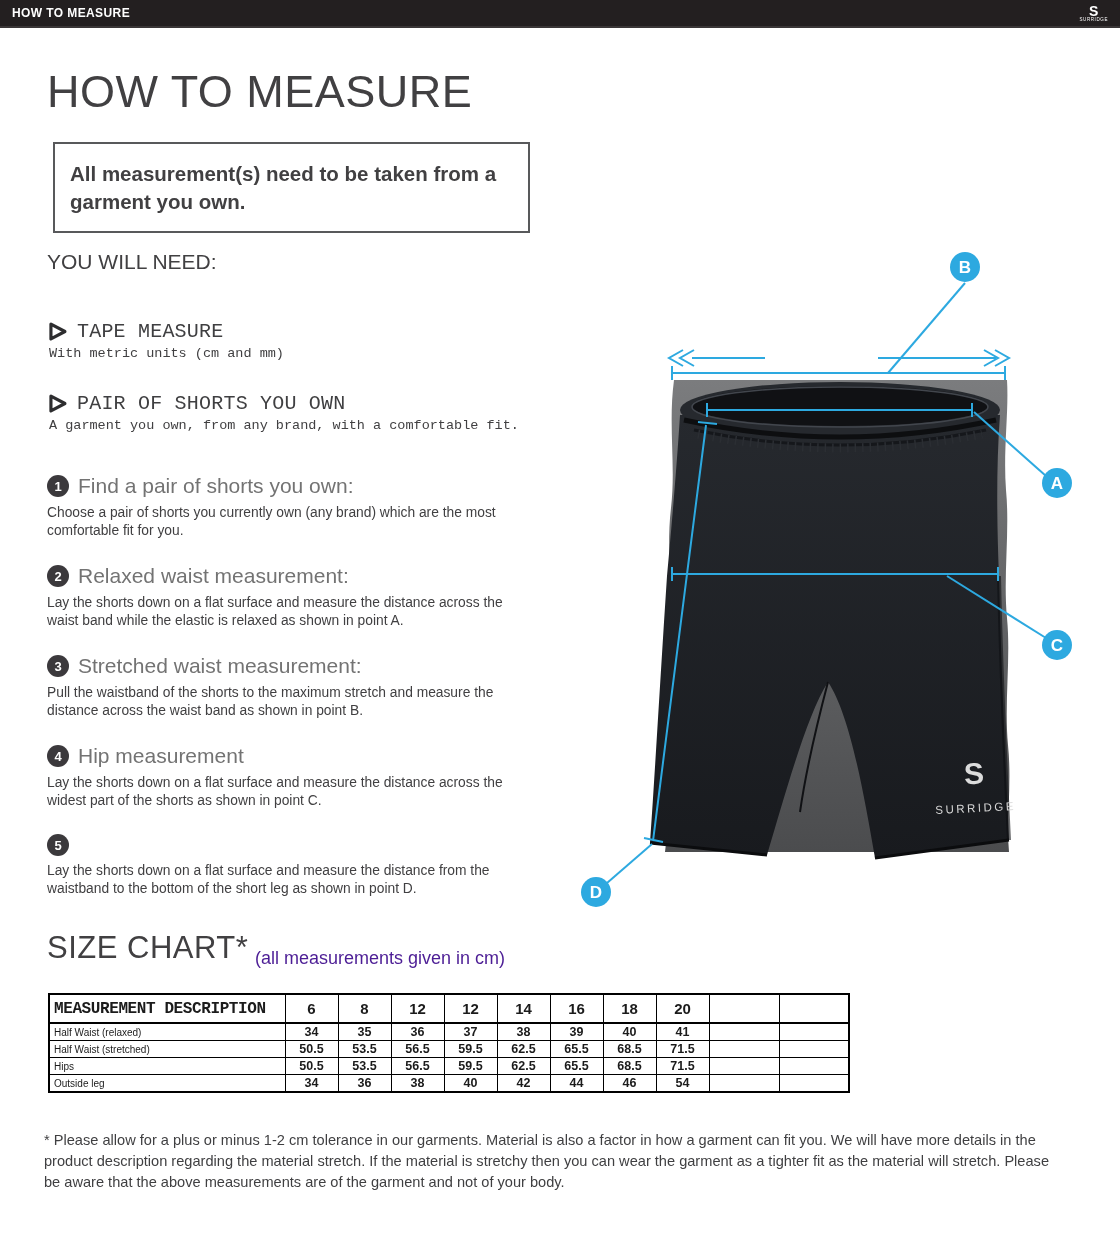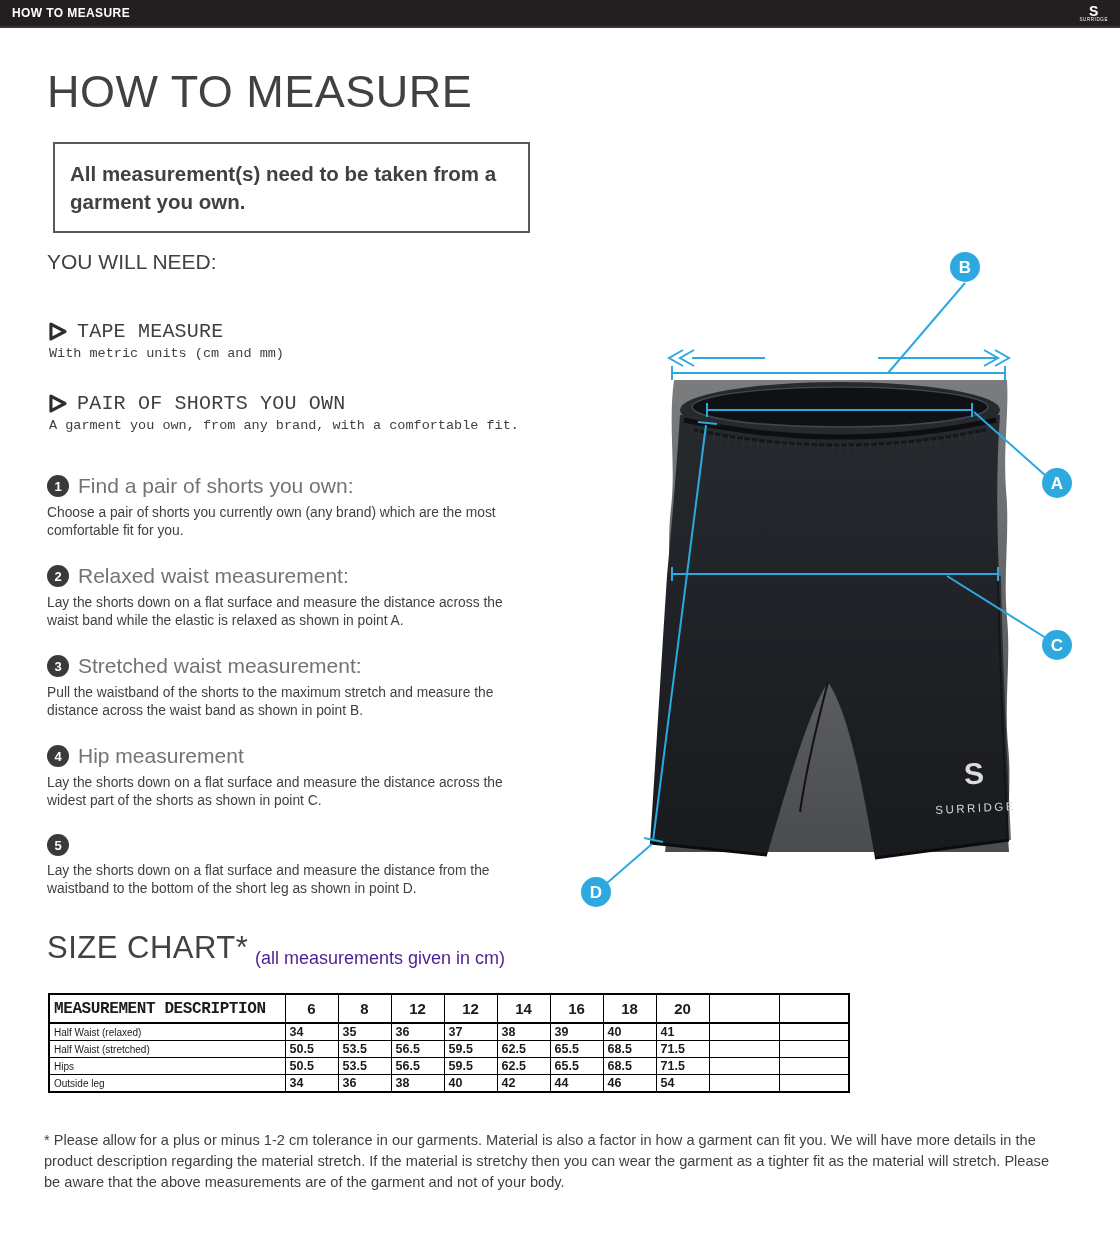--- a/index.html
+++ b/index.html
@@ -51,21 +51,21 @@
     border:2px solid #000;color:#1b1b1b;
   }
   table.size-chart td,table.size-chart th{border:1px solid #000;padding:0 4px;overflow:hidden;white-space:nowrap;}
   table.size-chart tr.head-row th{height:27px;border-bottom:2px solid #000;}
   th.desc-h{font-size:16px;font-weight:bold;text-align:left;letter-spacing:-.4px;font-family:Liberation Mono, monospace;}
   th.size-h{font-size:15px;font-weight:bold;text-align:center;}
   tr.metric-row td{height:16px;}
   td.metric-cell{font-size:10.5px;font-weight:bold;letter-spacing:-.2px;}
   tr.data-row td{height:16px;}
   td.row-label{font-size:10px;text-align:left;}
-  td.val{font-size:12.5px;font-weight:bold;}
+  td.val{font-size:12.5px;font-weight:bold;text-align:center;}
   
   .footnote{position:absolute;left:44px;top:1130px;width:1022px;font-size:14.6px;line-height:1.43;color:#3f3f41;}
   
   .diagram{position:absolute;left:560px;top:240px;width:560px;height:680px;}
   .diagram text{font-family:"Liberation Sans",sans-serif;}
   .badge-letter{fill:#fff;font-size:17px;font-weight:bold;text-anchor:middle;}
 </style>
 <title>HOW TO MEASURE</title></head>
 <body>
 

